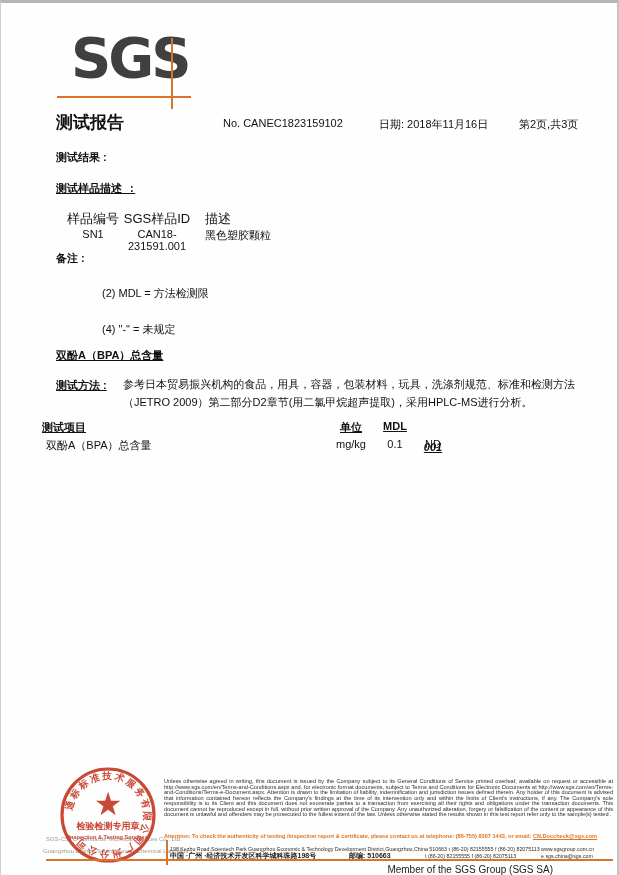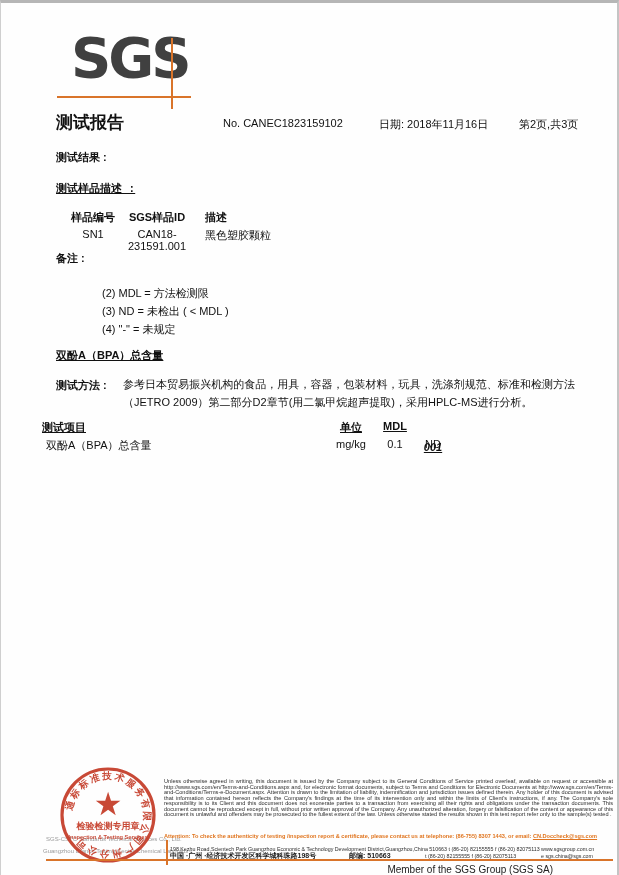--- a/index.html
+++ b/index.html
@@ -22,21 +22,21 @@
     font-weight:bold;font-size:56px;line-height:1;
     color:#404040;letter-spacing:-3px;
   }
   .accent-h{background:#d9742a;height:2px;}
   .accent-v{background:#d9742a;width:2px;}
   .doc-title{font-size:17px;font-weight:bold;color:#111;}
   .meta{font-size:11px;color:#111;}
   .label-bold{font-size:11px;font-weight:bold;color:#111;}
   .heading-underline{font-size:11px;font-weight:bold;text-decoration:underline;color:#111;}
   .cell{font-size:11px;color:#111;}
-  .cell-head{font-size:11px;font-weight:bold;color:#111;}
+  .cell-head{font-size:13px;font-weight:normal;color:#111;}
   .center{text-align:center;}
   .note-line{font-size:11px;color:#111;line-height:18.5px;}
   .method-text{font-size:11px;color:#111;line-height:18px;text-align:justify;}
   .th-u{font-size:11px;font-weight:bold;text-decoration:underline;color:#111;}
   .th-u-i{font-size:11px;font-weight:bold;font-style:italic;text-decoration:underline;color:#111;margin-top:21px;}
   .legal{font-size:5.6px;line-height:5.5px;color:#2e2e2e;text-align:justify;letter-spacing:0;}
   .attention{font-size:5.6px;line-height:5.8px;color:#e0751f;font-weight:bold;}
   .attention a,.attention .em{color:#e0751f;text-decoration:underline;}
   .addr-en{font-size:5.3px;color:#2e2e2e;white-space:nowrap;}
   .addr-cn{font-size:7px;font-weight:bold;color:#1c1c1c;white-space:nowrap;}
@@ -65,25 +65,24 @@
 
   <div class="abs cell-head center" style="left:52px;top:207px;width:80px;">样品编号</div>
   <div class="abs cell-head center" style="left:116px;top:207px;width:80px;">SGS样品ID</div>
   <div class="abs cell-head" style="left:204px;top:207px;">描述</div>
   <div class="abs cell center" style="left:52px;top:225px;width:80px;">SN1</div>
   <div class="abs cell center" style="left:116px;top:225px;width:80px;">CAN18-231591.001</div>
   <div class="abs cell" style="left:204px;top:225px;">黑色塑胶颗粒</div>
 
   <div class="abs label-bold" style="left:55px;top:248px;">备注 :</div>
   <div class="abs note-line" style="left:101px;top:281px;">(2) MDL = 方法检测限</div>
-  <div class="abs note-line" style="left:101px;top:299px;">(3) ND = 未检出 ( &lt; MDL )</div>
   <div class="abs note-line" style="left:101px;top:317px;">(4) "-" = 未规定</div>
 
   <div class="abs heading-underline" style="left:55px;top:345px;">双酚A（BPA）总含量</div>
-  <div class="abs label-bold" style="left:55px;top:375px;">测试方法 :</div>
+  <div class="abs label-bold" style="left:55px;top:375px;text-decoration:underline;">测试方法 :</div>
   <div class="abs method-text" style="left:122px;top:372px;width:452px;">参考日本贸易振兴机构的食品，用具，容器，包装材料，玩具，洗涤剂规范、标准和检测方法（JETRO 2009）第二部分D2章节(用二氯甲烷超声提取)，采用HPLC-MS进行分析。</div>
 
   <div class="abs th-u" style="left:41px;top:417px;">测试项目</div>
   <div class="abs th-u center" style="left:328px;top:417px;width:44px;display:block;">单位</div>
   <div class="abs th-u center" style="left:374px;top:417px;width:40px;display:block;">MDL</div>
   <div class="abs th-u-i center" style="left:410px;top:417px;width:44px;display:block;">001</div>
   <div class="abs cell" style="left:45px;top:435px;">双酚A（BPA）总含量</div>
   <div class="abs cell center" style="left:328px;top:435px;width:44px;">mg/kg</div>
   <div class="abs cell center" style="left:374px;top:435px;width:40px;">0.1</div>
   <div class="abs cell center" style="left:410px;top:435px;width:44px;">ND</div>

